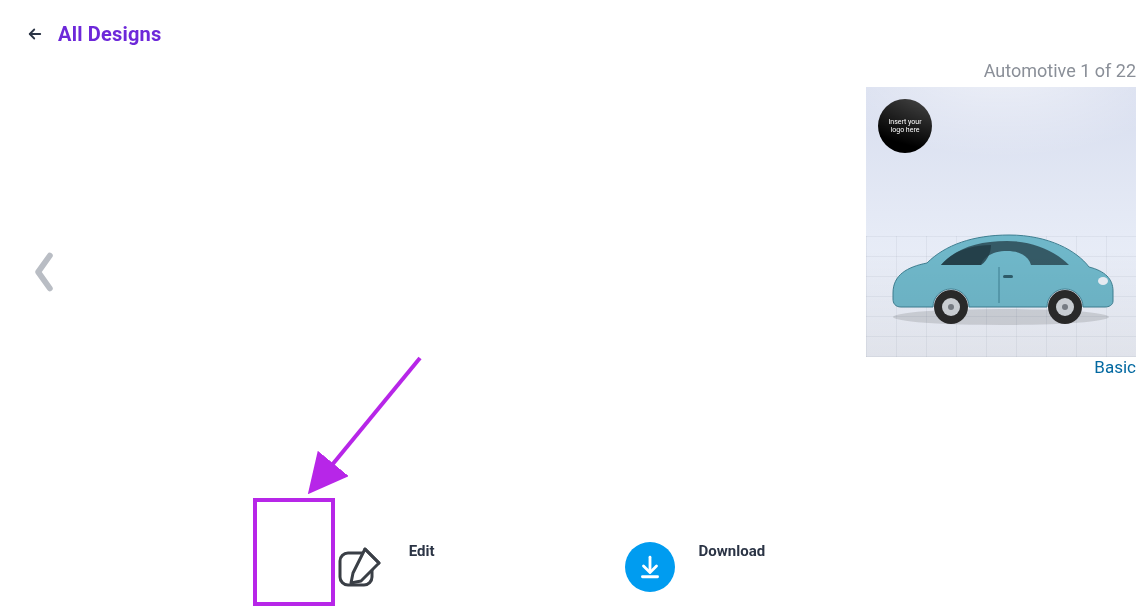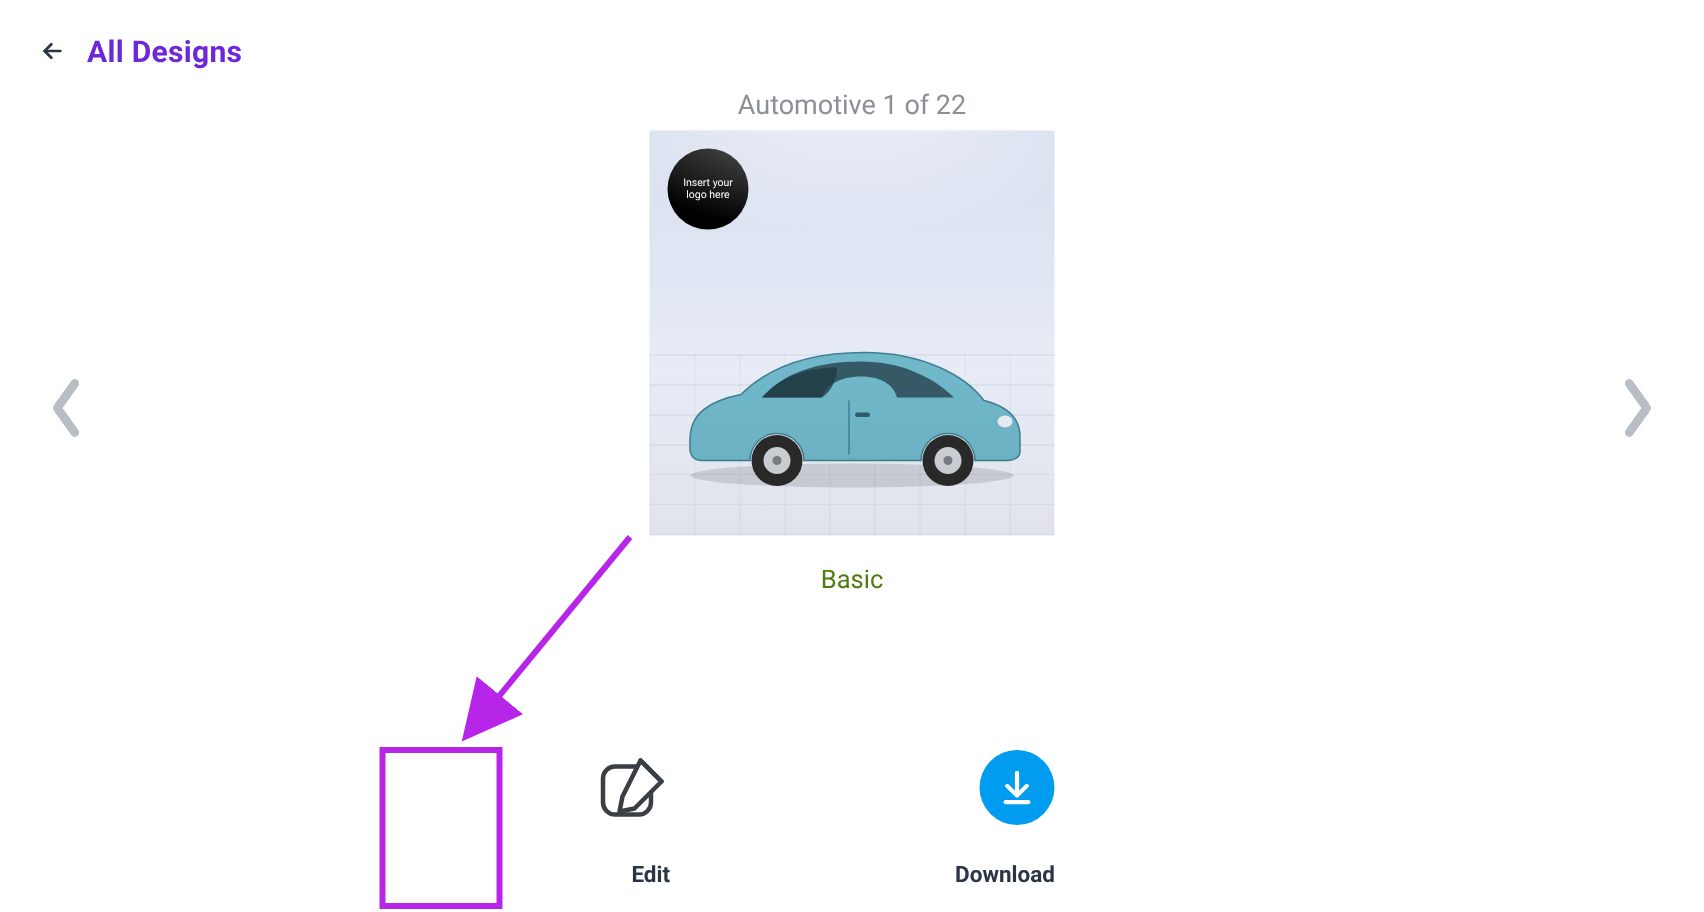--- a/index.html
+++ b/index.html
@@ -28,21 +28,21 @@
       font-size: 20px;
       font-weight: 700;
       color: #6d28d9;
       letter-spacing: 0.2px;
     }
 
     .content {
       position: relative;
       display: flex;
       flex-direction: column;
-      align-items: center;
+      align-items: flex-end;
       padding-top: 14px;
     }
 
     .counter {
       color: #8a8f98;
       font-size: 18px;
       margin-bottom: 6px;
     }
 
     
@@ -88,22 +88,22 @@
       padding: 6px;
     }
     .car {
       position: absolute;
       left: 50%; bottom: 30px;
       transform: translateX(-50%);
       pointer-events: none;
     }
 
     .thumb-caption {
-      margin-top: 20px;
-      color: #4d7c0f;
+      margin-top: 0;
+      color: #0369a1;
       font-size: 17px;
     }
 
     
     .nav-arrow {
       position: absolute;
       top: 240px;
       color: #b9bdc4;
       cursor: pointer;
       padding: 10px;
@@ -124,22 +124,22 @@
       position: absolute;
       left: 0; right: 0;
       bottom: 16px;
       display: flex;
       justify-content: center;
       gap: 190px;
       transform: translateX(-18px);
     }
     .action {
       display: flex;
-      flex-direction: column;
-      align-items: flex-end;
+      flex-direction: row;
+      align-items: flex-start;
       gap: 24px;
       cursor: pointer;
     }
     .action-icon {
       width: 50px; height: 50px;
       display: flex; align-items: center; justify-content: center;
       color: #3a3f46;
     }
     .action .label {
       font-size: 15px;

